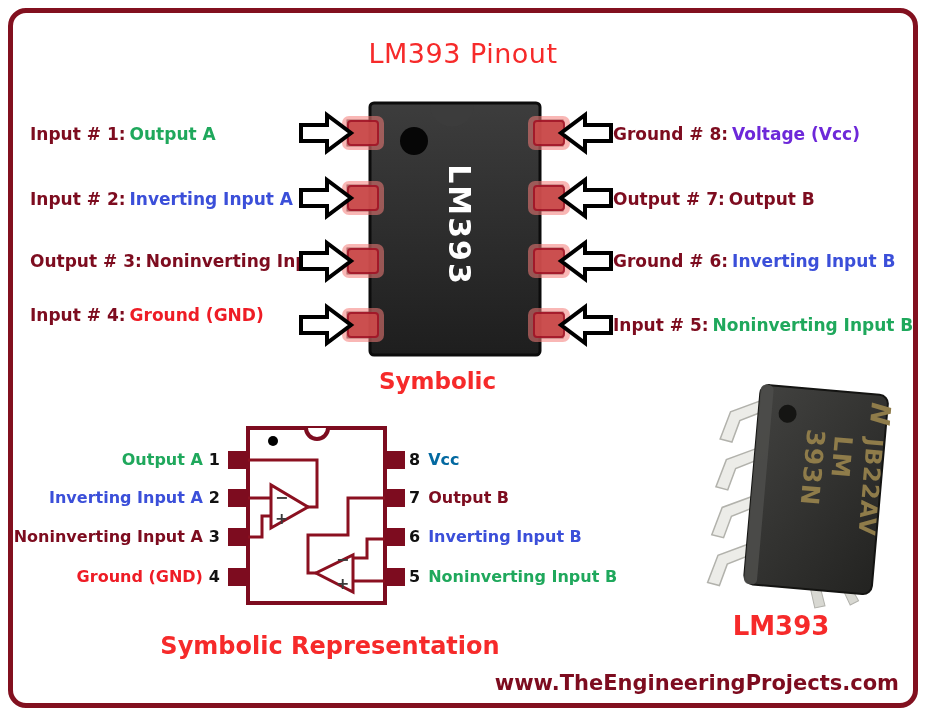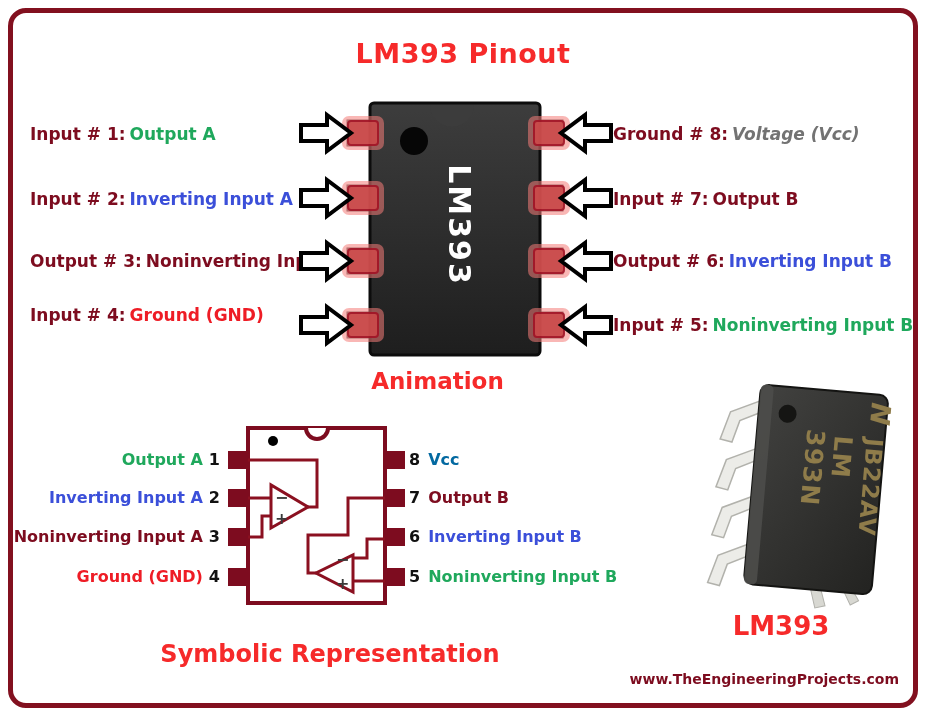--- a/index.html
+++ b/index.html
@@ -3,32 +3,32 @@
 <meta charset="utf-8">
 <style>
   html,body{margin:0;padding:0;}
   body{
     width:926px;height:716px;position:relative;background:#ffffff;
     font-family:"DejaVu Sans","Liberation Sans",sans-serif;overflow:hidden;
   }
   .frame{position:absolute;left:8px;top:8px;right:8px;bottom:8px;
     border:5px solid #82101f;border-radius:18px;pointer-events:none;}
   .title{position:absolute;top:38px;left:0;width:100%;text-align:center;
-    font-size:27px;font-weight:bold;color:#f62a2a;letter-spacing:.5px;}
+    font-size:27px;font-weight:normal;color:#f62a2a;letter-spacing:.5px;}
   .pin-row{position:absolute;font-size:17px;font-weight:bold;white-space:nowrap;line-height:24px;}
   .pin-row .prefix{color:#7d0c1f;margin-right:4px;}
   .rowL{left:30px;}
   .rowR{left:613px;}
   .caption-animation{position:absolute;top:368px;left:335px;width:205px;text-align:center;
     font-size:23px;font-weight:bold;color:#f62a2a;}
   .caption-symbolic{position:absolute;top:632px;left:130px;width:400px;text-align:center;
-    font-size:24px;font-weight:bold;color:#f62a2a;margin-top:8px;}
+    font-size:24px;font-weight:bold;color:#f62a2a;}
   .caption-photo{position:absolute;top:611px;left:671px;width:220px;text-align:center;
     font-size:26px;font-weight:bold;color:#f62a2a;}
-  .footer{position:absolute;top:671px;right:27px;font-size:14px;font-weight:bold;color:#7d0c1f;}
+  .footer{position:absolute;top:671px;right:27px;font-size:21px;font-weight:bold;color:#7d0c1f;}
   .sym-row{position:absolute;display:flex;align-items:center;font-size:16px;font-weight:bold;
     white-space:nowrap;line-height:20px;}
   .sym-left{left:18px;width:202px;justify-content:flex-end;gap:6px;}
   .sym-right{left:409px;gap:8px;}
   .sym-num{color:#111111;font-weight:600;}
   svg{position:absolute;display:block;}
   #chip-svg{left:295px;top:95px;}
   #symbolic-svg{left:222px;top:424px;}
   #photo-svg{left:668px;top:380px;}
 </style>
@@ -46,27 +46,27 @@
   <span class="prefix">Input # 2:</span><span style="color: rgb(59, 79, 217);">Inverting Input A</span>
 </div>
 <div class="pin-row rowL" style="top:249px">
   <span class="prefix">Output # 3:</span><span style="color: rgb(125, 12, 31);">Noninverting Input A</span>
 </div>
 <div class="pin-row rowL" style="top:303px">
   <span class="prefix">Input # 4:</span><span style="color: rgb(238, 28, 37);">Ground (GND)</span>
 </div>
 
 <div class="pin-row rowR" style="top:122px">
-  <span class="prefix">Ground # 8:</span><span style="color: #737373; font-style: italic;">Voltage (Vcc)</span>
+  <span class="prefix">Ground # 8:</span><span style="color: #6d28d9;">Voltage (Vcc)</span>
 </div>
 <div class="pin-row rowR" style="top:187px">
-  <span class="prefix">Input # 7:</span><span style="color: rgb(125, 12, 31);">Output B</span>
+  <span class="prefix">Output # 7:</span><span style="color: rgb(125, 12, 31);">Output B</span>
 </div>
 <div class="pin-row rowR" style="top:249px">
-  <span class="prefix">Output # 6:</span><span style="color: rgb(59, 79, 217);">Inverting Input B</span>
+  <span class="prefix">Ground # 6:</span><span style="color: rgb(59, 79, 217);">Inverting Input B</span>
 </div>
 <div class="pin-row rowR" style="top:313px">
   <span class="prefix">Input # 5:</span><span style="color: rgb(31, 168, 92);">Noninverting Input B</span>
 </div>
 
 <svg id="chip-svg" width="322" height="272" viewBox="0 0 322 272">
   <defs>
     <linearGradient id="bodyGrad" x1="0" y1="0" x2="0" y2="1">
       <stop offset="0" stop-color="#3d3d3d"></stop>
         <stop offset="1" stop-color="#1e1e1e"></stop>
@@ -129,21 +129,21 @@
     <path d="M6,95 H32 V85 L56,103 L32,121 V111 H6 Z"></path>
     <path d="M6,158 H32 V148 L56,166 L32,184 V174 H6 Z"></path>
     <path d="M6,222 H32 V212 L56,230 L32,248 V238 H6 Z"></path>
     <path d="M316,30 H290 V20 L266,38 L290,56 V46 H316 Z"></path>
     <path d="M316,95 H290 V85 L266,103 L290,121 V111 H316 Z"></path>
     <path d="M316,158 H290 V148 L266,166 L290,184 V174 H316 Z"></path>
     <path d="M316,222 H290 V212 L266,230 L290,248 V238 H316 Z"></path>
   </g>
 </svg>
 
-<div class="caption-animation">Animation</div>
+<div class="caption-animation">Symbolic</div>
 
 <svg id="symbolic-svg" width="200" height="192" viewBox="0 0 200 192">
   <g fill="#7d0c1f">
     <rect x="6" y="27" width="20" height="18"></rect>
     <rect x="6" y="65" width="20" height="18"></rect>
     <rect x="6" y="104" width="20" height="18"></rect>
     <rect x="6" y="144" width="20" height="18"></rect>
     <rect x="163" y="27" width="20" height="18"></rect>
     <rect x="163" y="65" width="20" height="18"></rect>
     <rect x="163" y="104" width="20" height="18"></rect>

